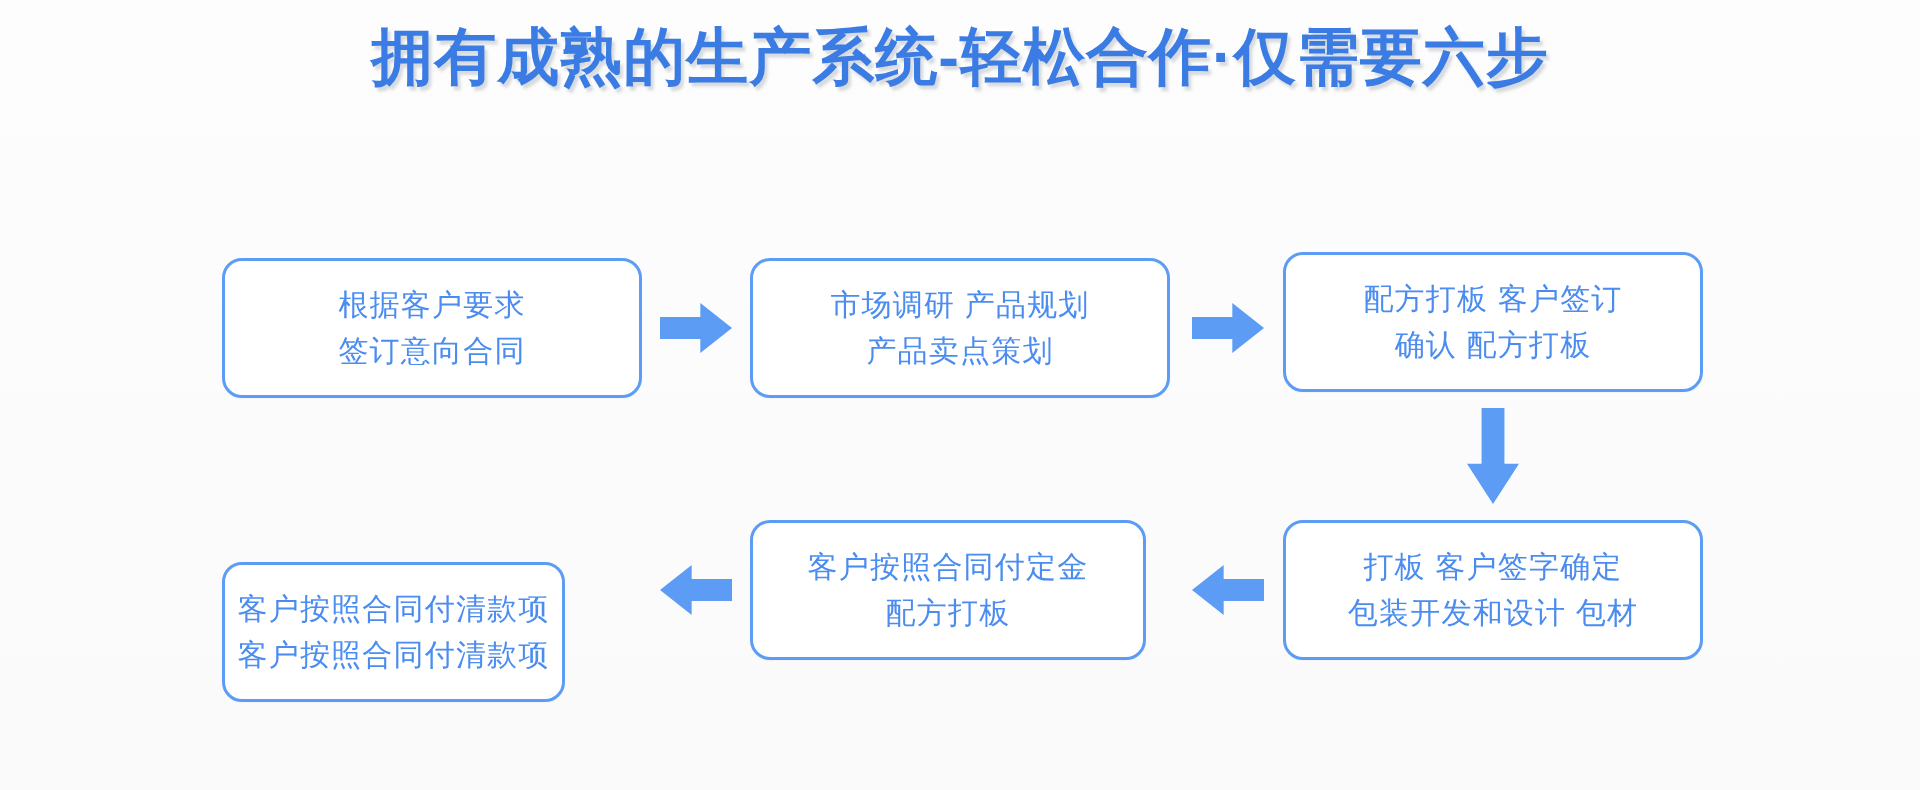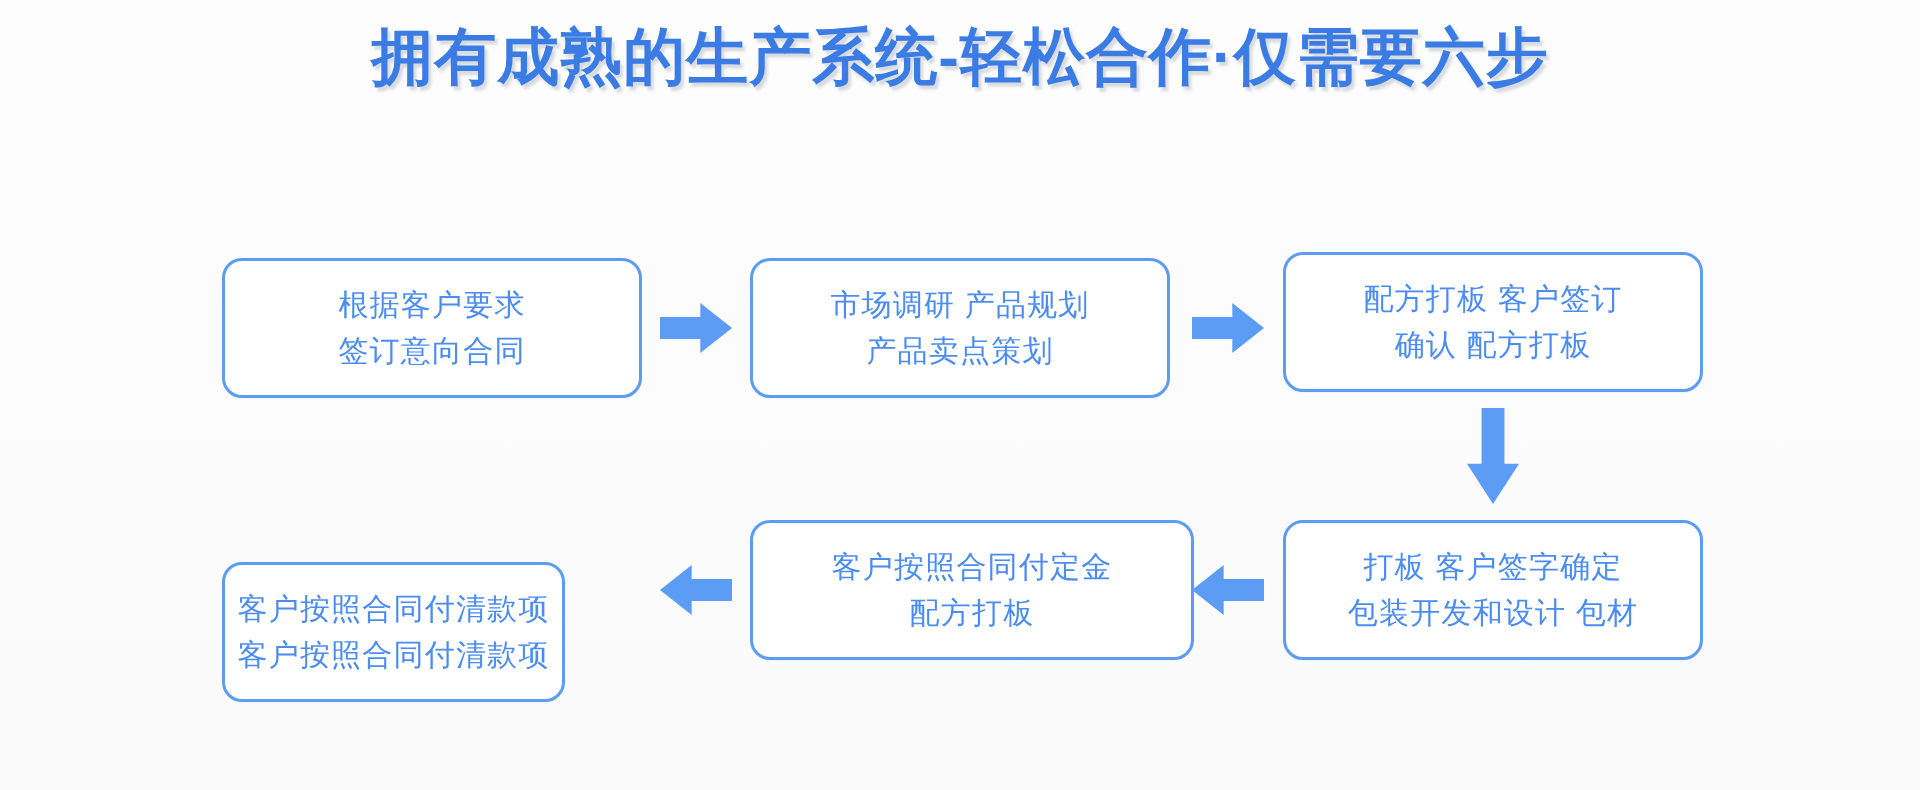--- a/index.html
+++ b/index.html
@@ -60,21 +60,21 @@
     text-align:center;
     letter-spacing:1.2px;
   }
 
   
   #node-1{ left:222px; top:258px; width:420px; height:140px; }
   #node-2{ left:750px; top:258px; width:420px; height:140px; }
   #node-3{ left:1283px; top:252px; width:420px; height:140px; }
   
   #node-6{ left:222px; top:520px; width:343px; height:140px;margin-top:42px; }
-  #node-5{ left:750px; top:520px; width:444px; height:140px; }
+  #node-5{ left:750px; top:520px; width:396px; height:140px; }
   #node-4{ left:1283px; top:520px; width:420px; height:140px; }
 
   
   .arrow{
     position:absolute;
     background:#5c9cf5;
   }
   .arrow.right{
     width:72px; height:50px;
     clip-path:polygon(0% 28%, 56% 28%, 56% 0%, 100% 50%, 56% 100%, 56% 72%, 0% 72%);

